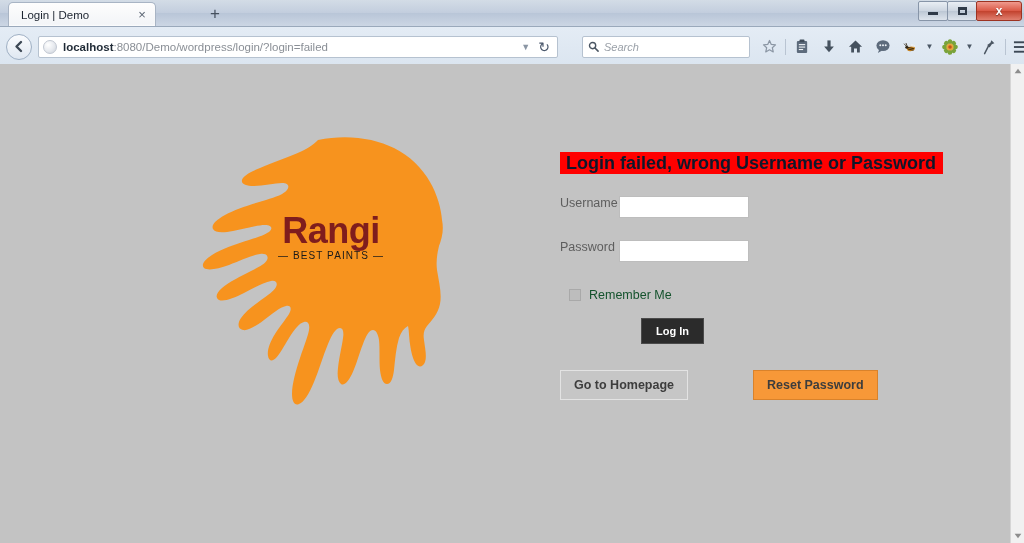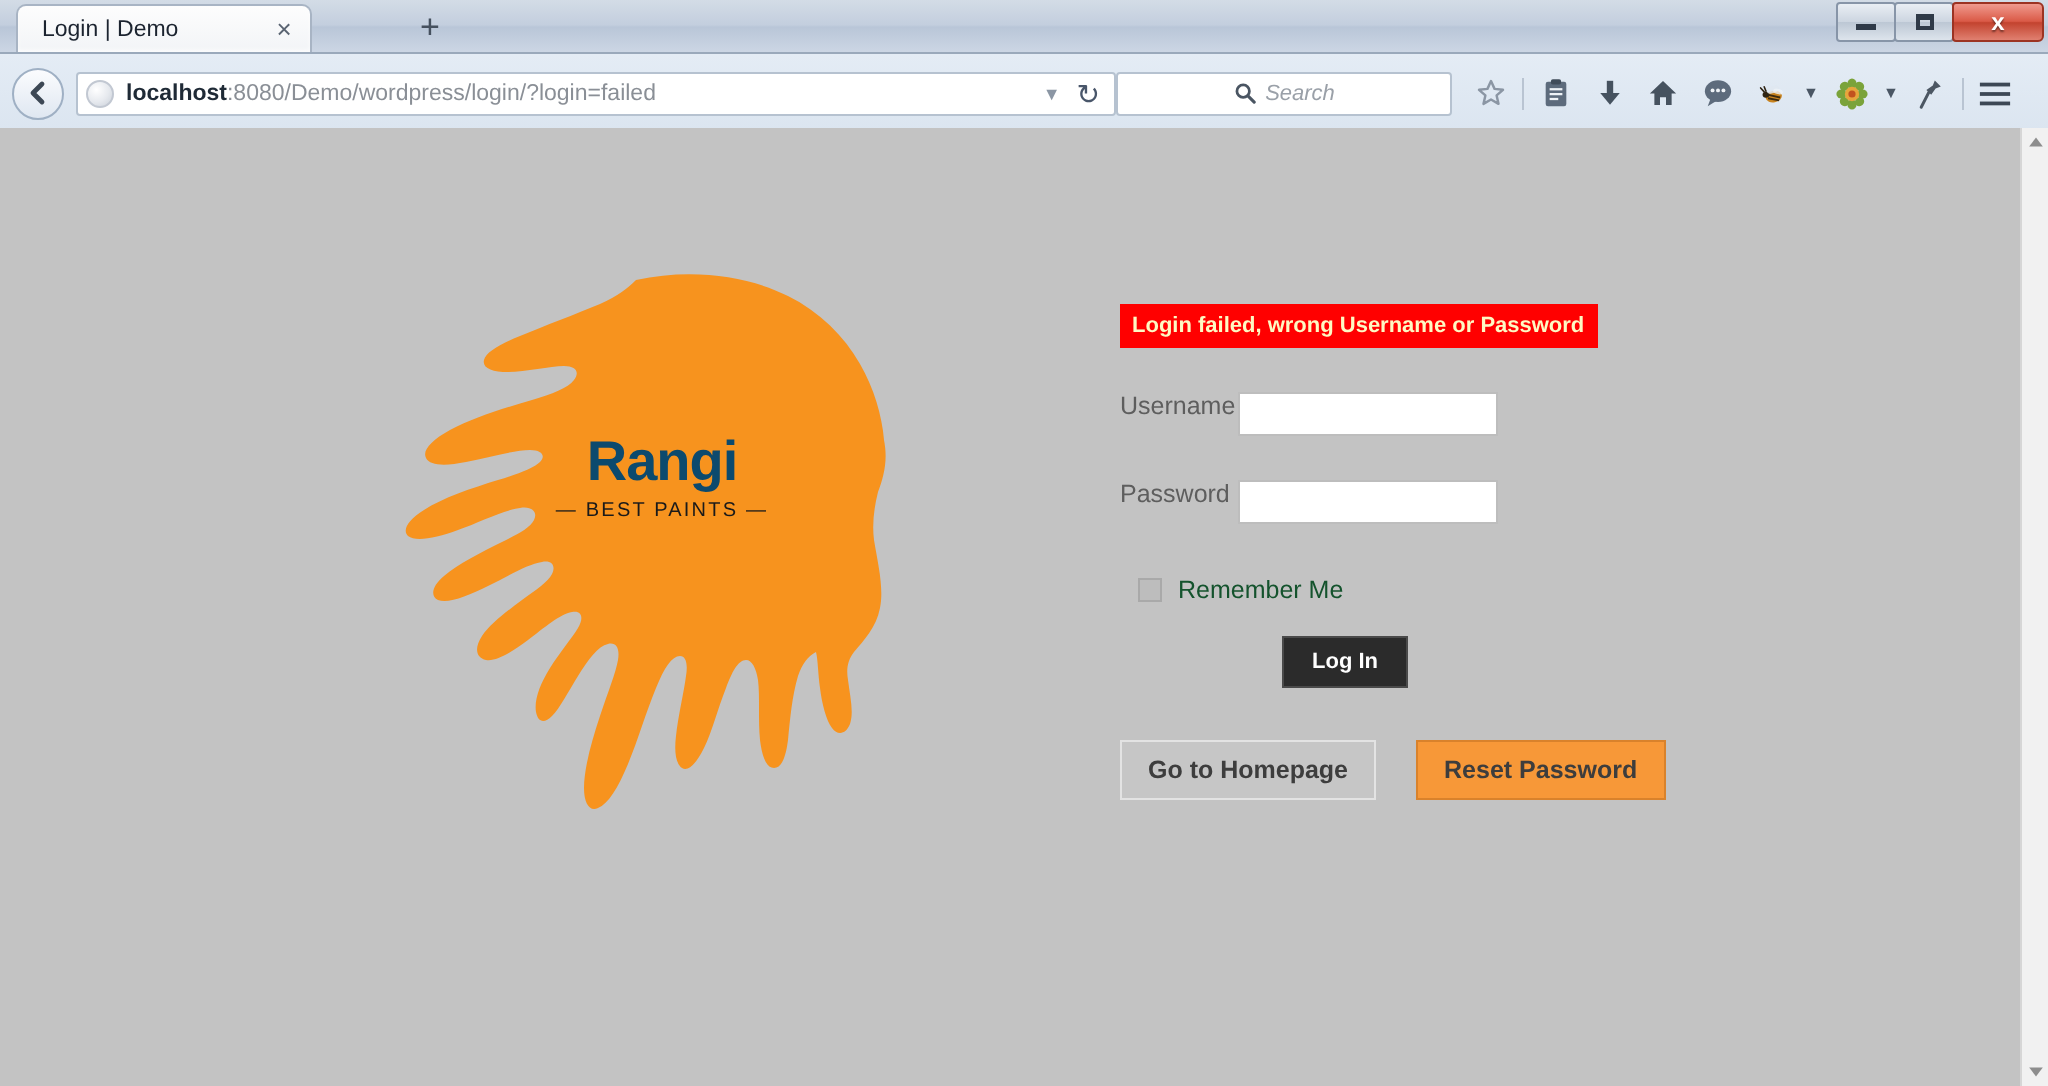--- a/index.html
+++ b/index.html
@@ -185,22 +185,21 @@
   .searchbar {
     flex: 0 0 168px;
     height: 22px;
     background: #ffffff;
     border: 1px solid #b6c2d0;
     border-radius: 2px;
     display: flex;
     align-items: center;
     padding: 4px 5px;
     box-sizing: border-box;
-    margin-left: 0;
-    justify-content: center;
+    margin-left: 24px;
   }
   .searchbar .searchtxt {
     font-size: 11px;
     color: #9aa0a8;
     font-style: italic;
     margin-left: 5px;
     font-family: "Liberation Sans", sans-serif;
   }
 
   .toolicons {
@@ -257,23 +256,23 @@
   }
   .logo svg { display: block; }
   .logo-text {
     position: absolute;
     left: 0; right: 0;
     top: 78px;
     text-align: center;
     pointer-events: none;
   }
   .logo-word {
-    font-size: 28px;
+    font-size: 36px;
     font-weight: bold;
-    color: #0c4a6e;
+    color: #7f1d1d;
     letter-spacing: -0.5px;
     line-height: 38px;
     font-family: "Liberation Sans", sans-serif;
   }
   .logo-tag {
     font-size: 10px;
     color: #1a1a1a;
     letter-spacing: 1.1px;
     margin-top: 0;
     font-family: Liberation Sans, sans-serif;
@@ -283,23 +282,23 @@
   .form {
     position: absolute;
     left: 560px;
     top: 88px;
     width: 320px;
   }
 
   .errorbox {
     display: inline-block;
     background: #ff0000;
-    color: #fef9c3;
+    color: #0f172a;
     font-weight: bold;
-    font-size: 11px;
+    font-size: 18px;
     padding: 4px 7px 4px 6px;
     line-height: 14px;
     white-space: nowrap;
     font-family: "Liberation Sans", sans-serif;
   }
 
   .field-row {
     display: flex;
     margin-top: 22px;
   }
@@ -380,20 +379,21 @@
   .btn-reset {
     background: #f79838;
     color: #3d3d3d;
     font-size: 12.5px;
     font-weight: bold;
     border: 1px solid #d9822b;
     padding: 7px 13px;
     cursor: pointer;
     font-family: "Liberation Sans", sans-serif;
     line-height: 14px;
+    margin-left: 45px;
   }
 
   
   .vscroll {
     position: absolute;
     right: 0; top: 0;
     width: 14px;
     height: 479px;
     background: #f1f1f1;
     border-left: 1px solid #d6d6d6;

